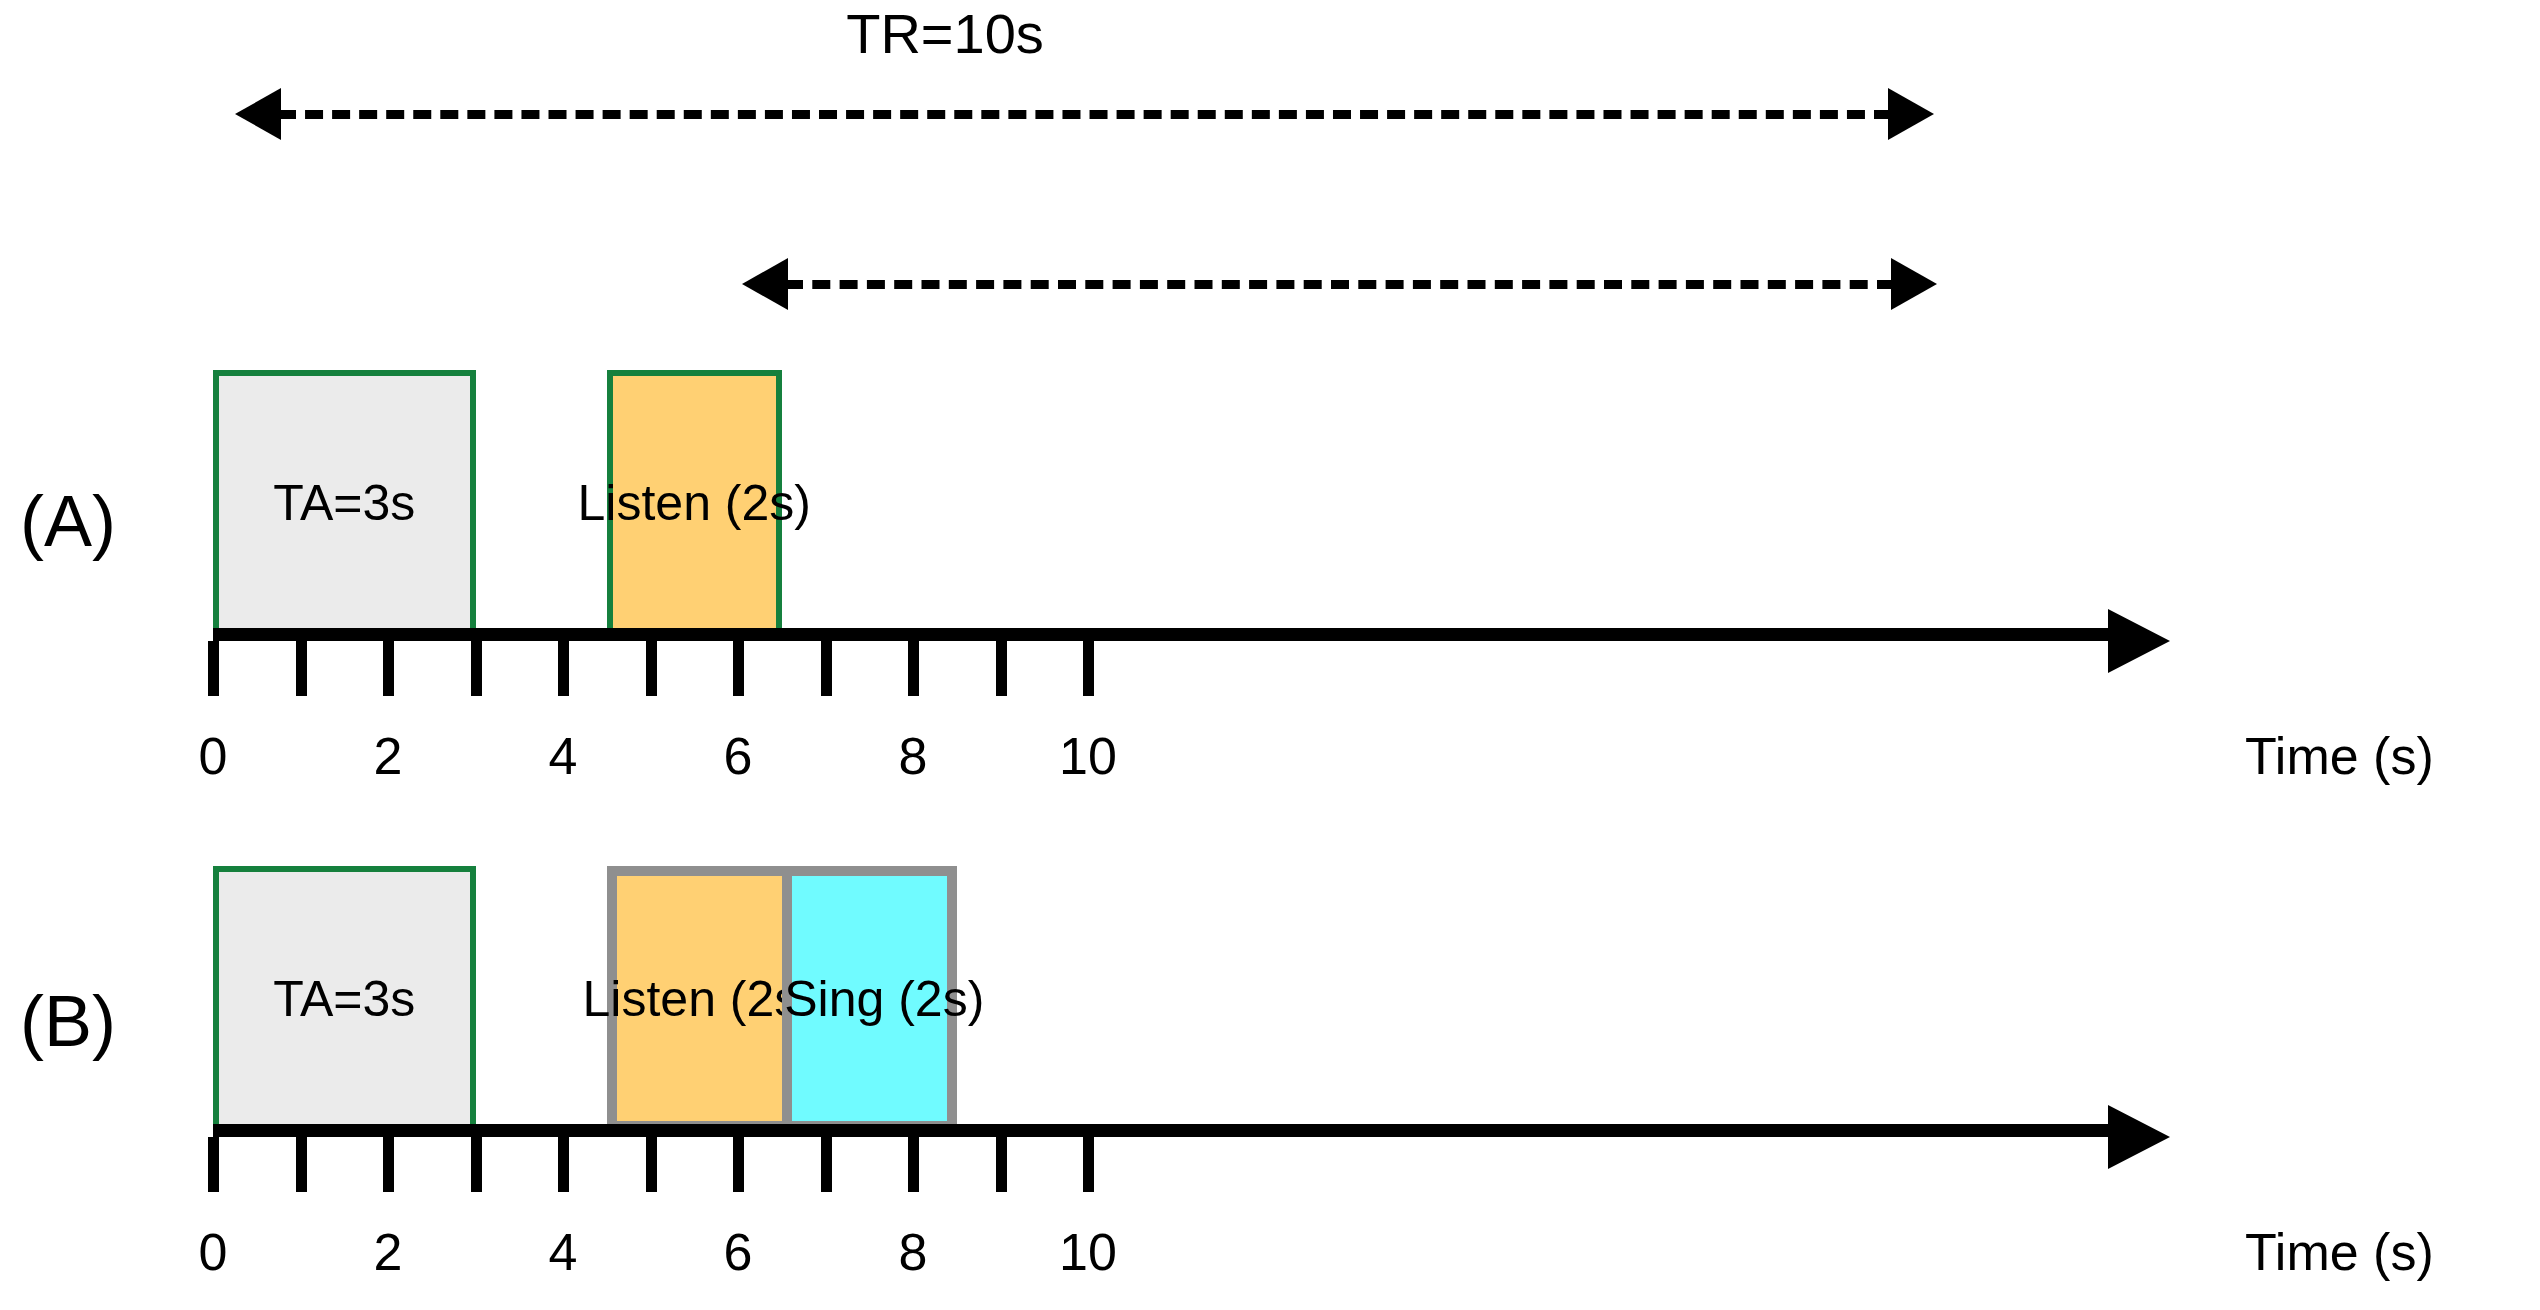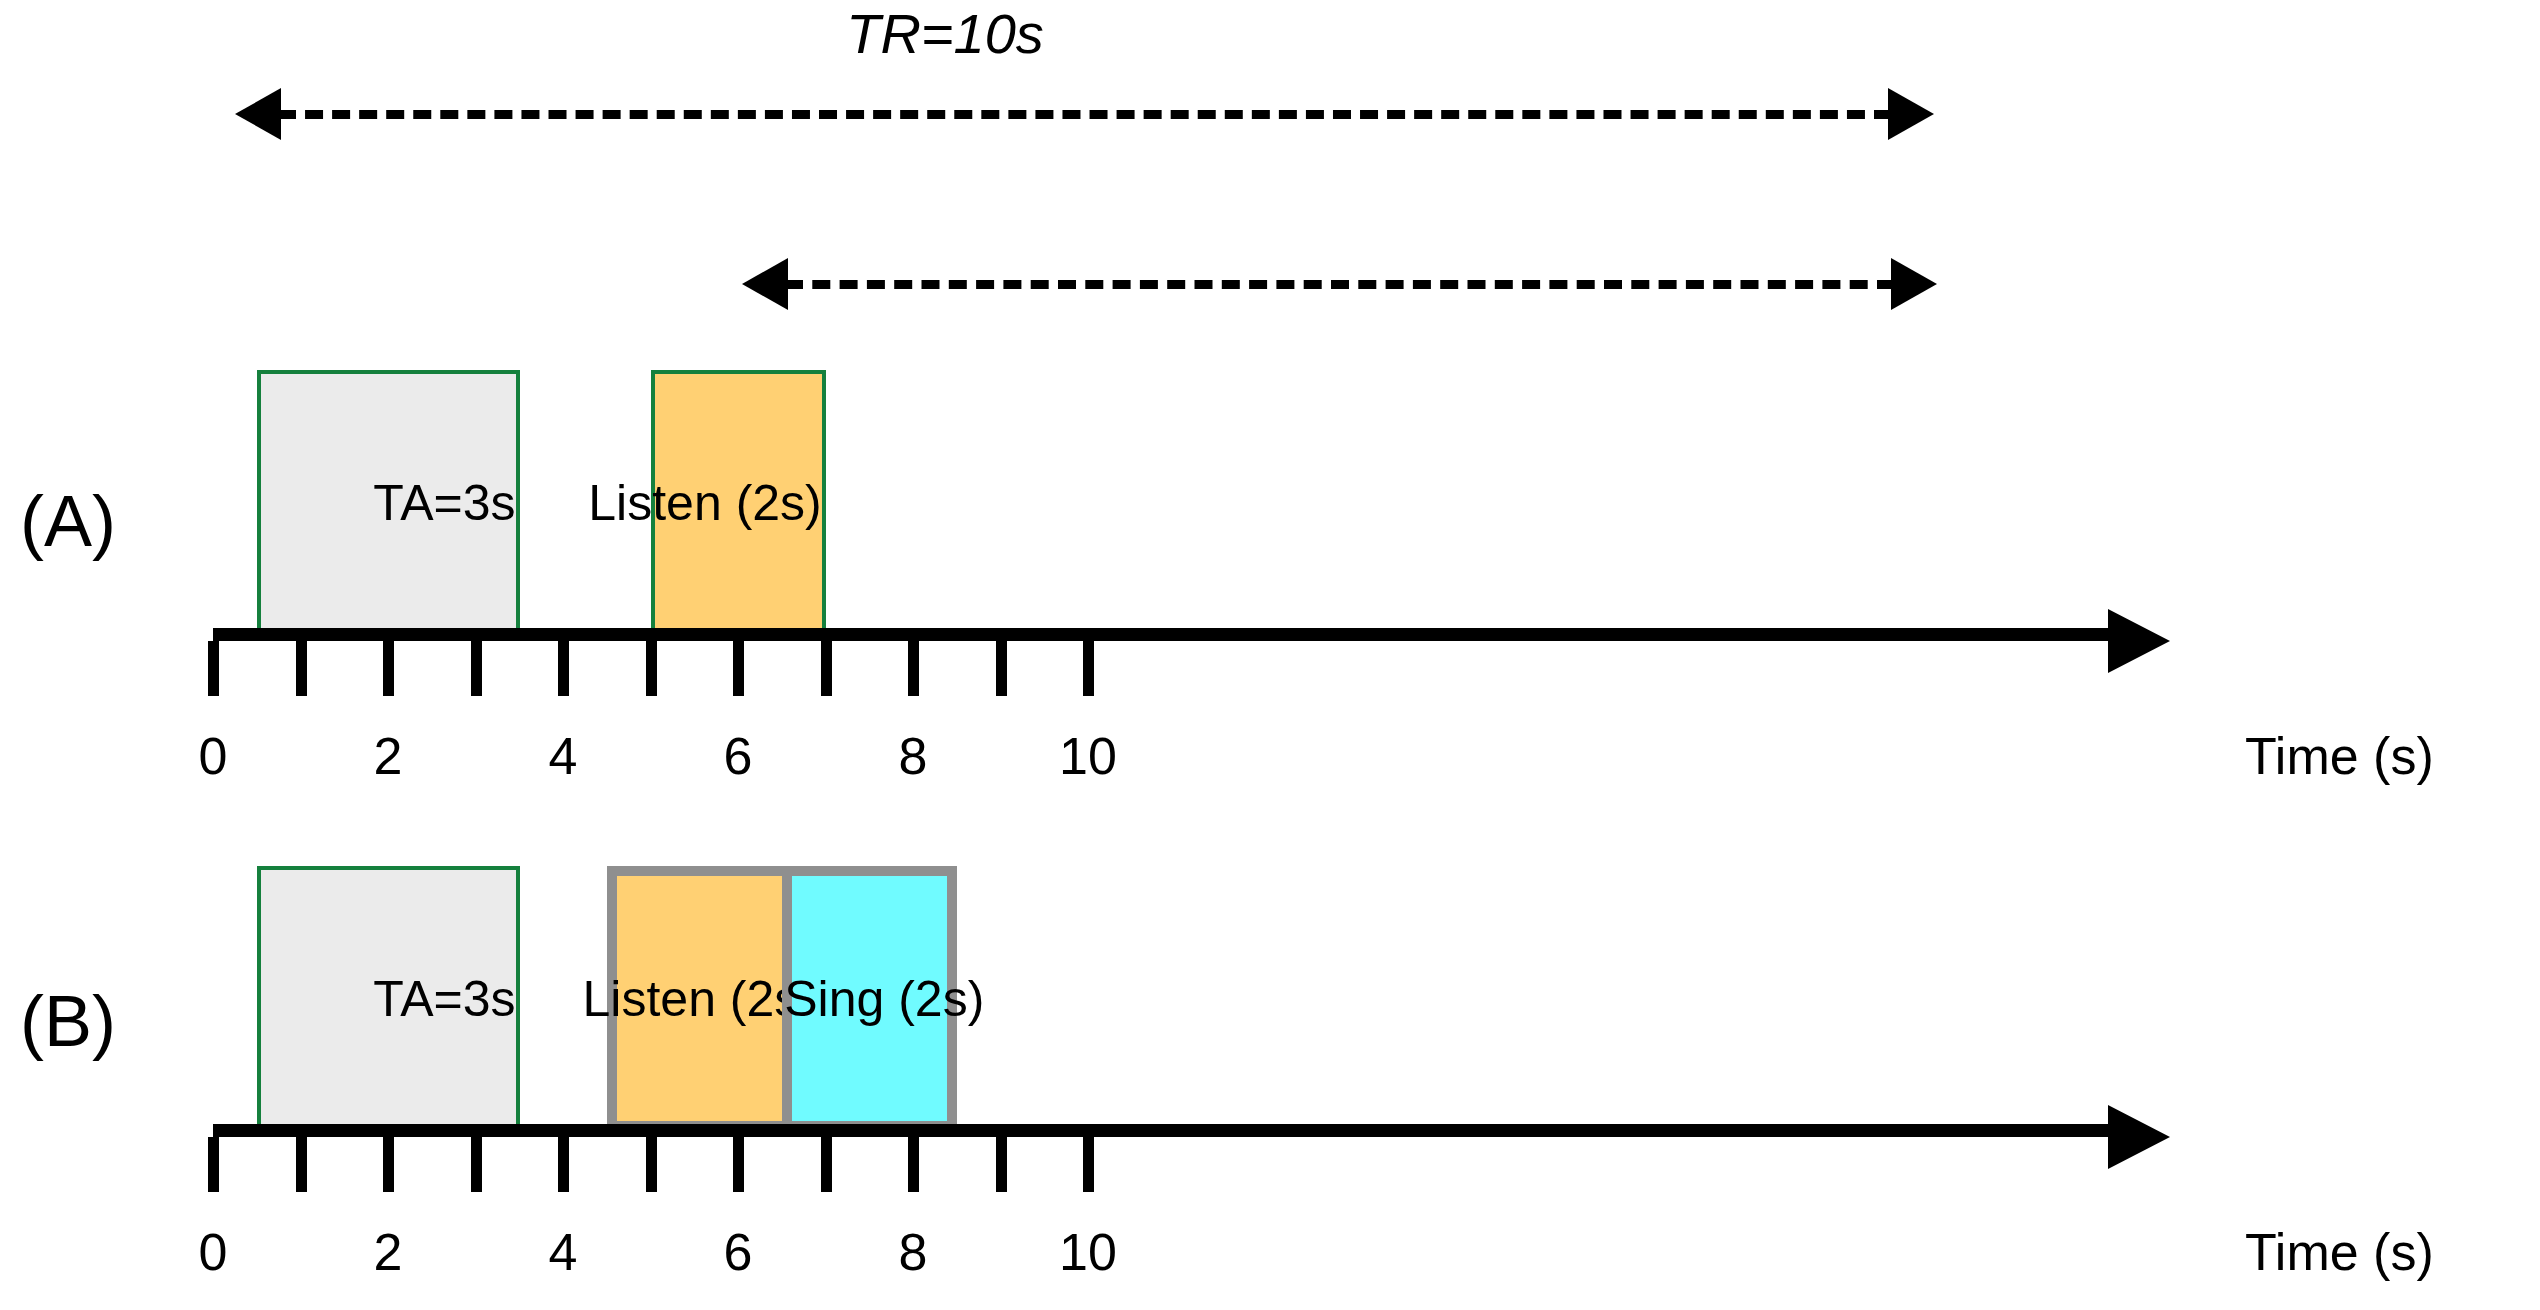--- a/index.html
+++ b/index.html
@@ -27,21 +27,20 @@
     white-space: nowrap;
   }
 
   
   .measure-label {
     font-size: 56px;
     color: #000;
     line-height: 1;
     white-space: nowrap;
     text-align: center;
-    font-style: italic;
   }
 
   
   .dash-line {
     position: absolute;
     height: 0;
     border-top: 9px dashed #000;
   }
   .arrow-head {
     position: absolute;
@@ -91,25 +90,24 @@
     font-size: 52px;
     color: #000;
     line-height: 1;
     white-space: nowrap;
   }
 
   
   .block {
     position: absolute;
     box-sizing: border-box;
-    border: 4px solid #15803d;
+    border: 6px solid #15803d;
     display: flex;
     align-items: center;
-    justify-content: flex-end;
-    margin-left: 44px;
+    justify-content: center;
   }
   .block-label {
     font-size: 50px;
     color: #000;
     line-height: 1;
     white-space: nowrap;
   }
   .block-group {
     position: absolute;
     box-sizing: border-box;

